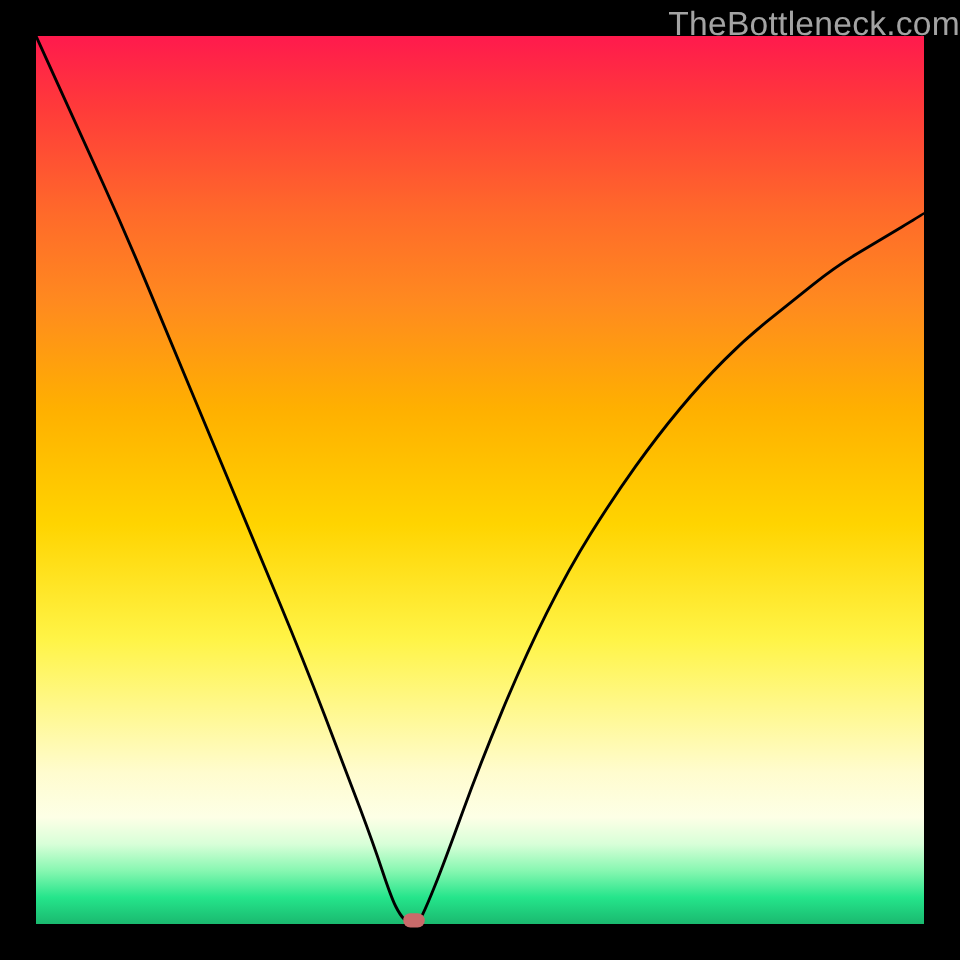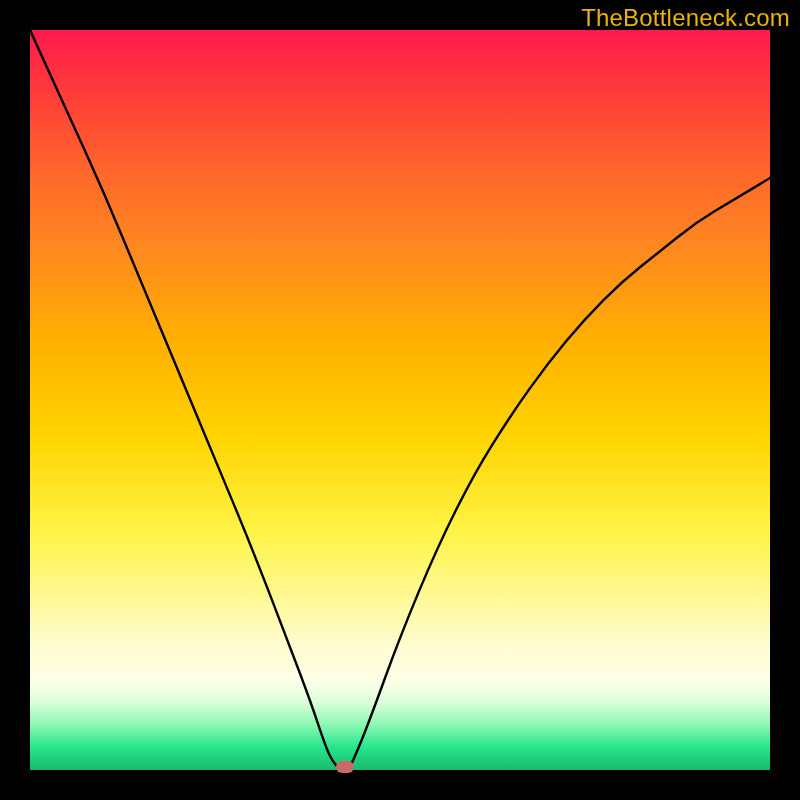--- a/index.html
+++ b/index.html
@@ -37,23 +37,23 @@
       #fdffe6 88%,
       #d8ffd8 91%,
       #87f7b1 94%,
       #25e58b 97%,
       #1ab96f 100%
     );
   }
   .watermark {
     position: absolute;
     top: 4px;
-    right: 10px;
-    color: #eab308;
-    font-size: 24px;
+    right: 0;
+    color: #a3a3a3;
+    font-size: 28px;
     font-weight: 500;
     letter-spacing: 0.2px;
     user-select: none;
   }
   svg.curve {
     position: absolute;
     left: 0;
     top: 0;
     width: 740px;
     height: 740px;

